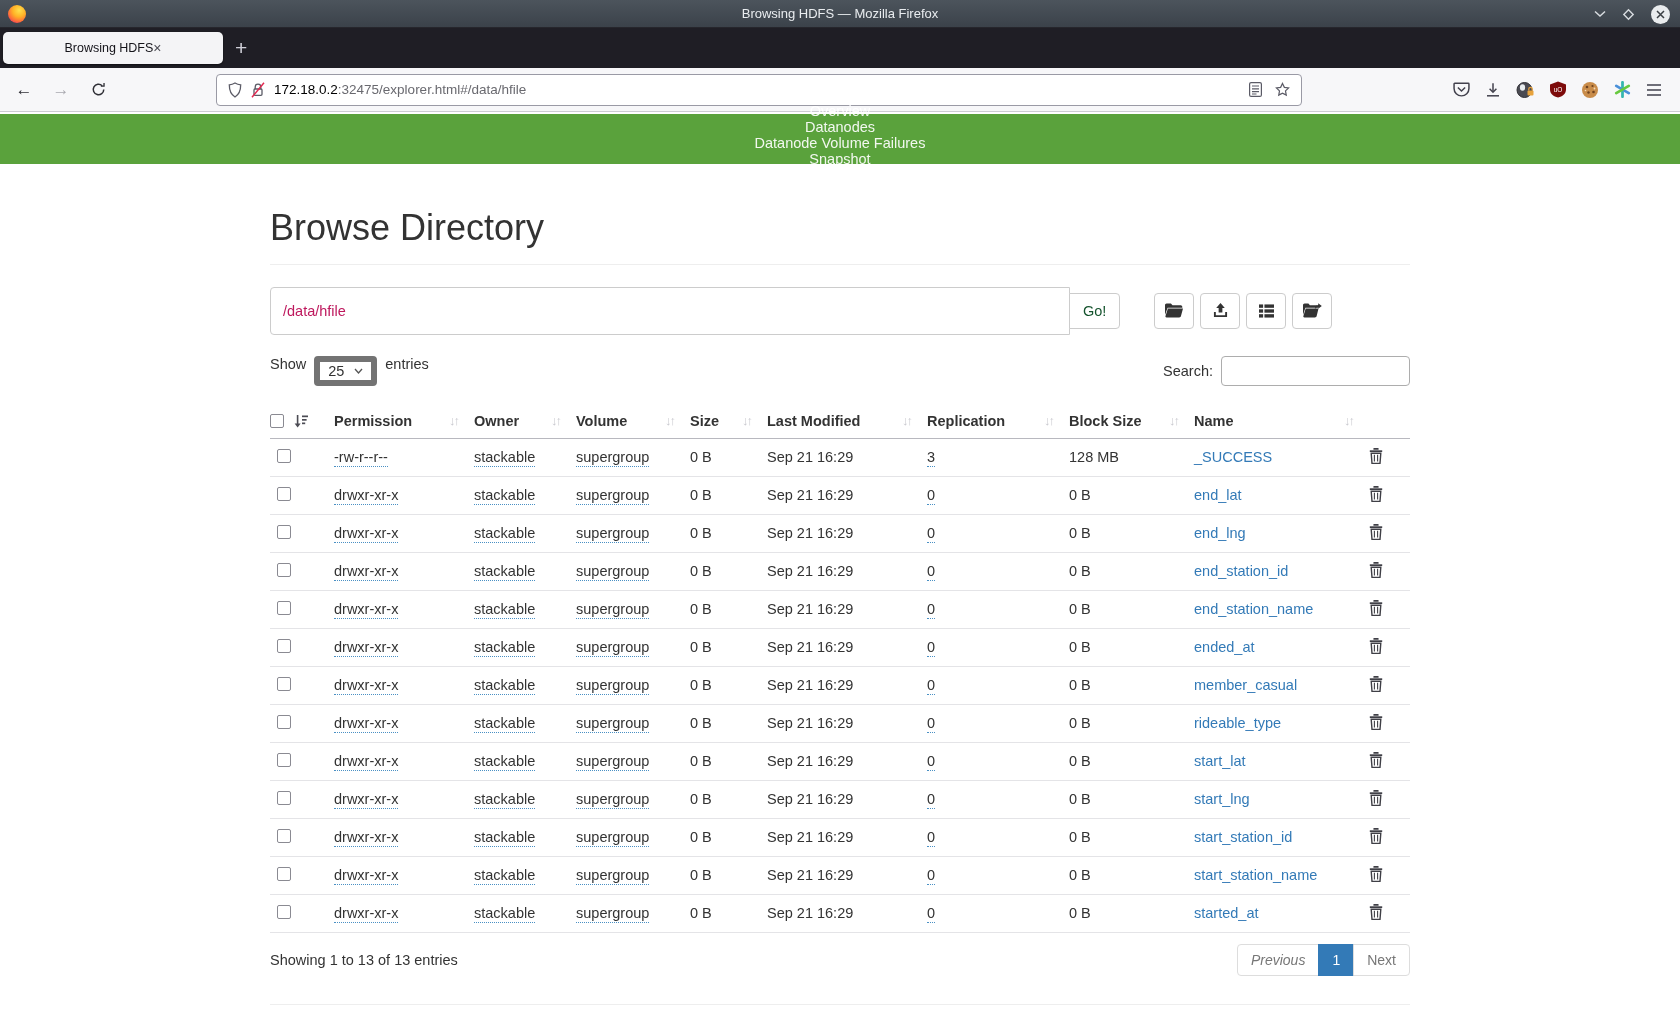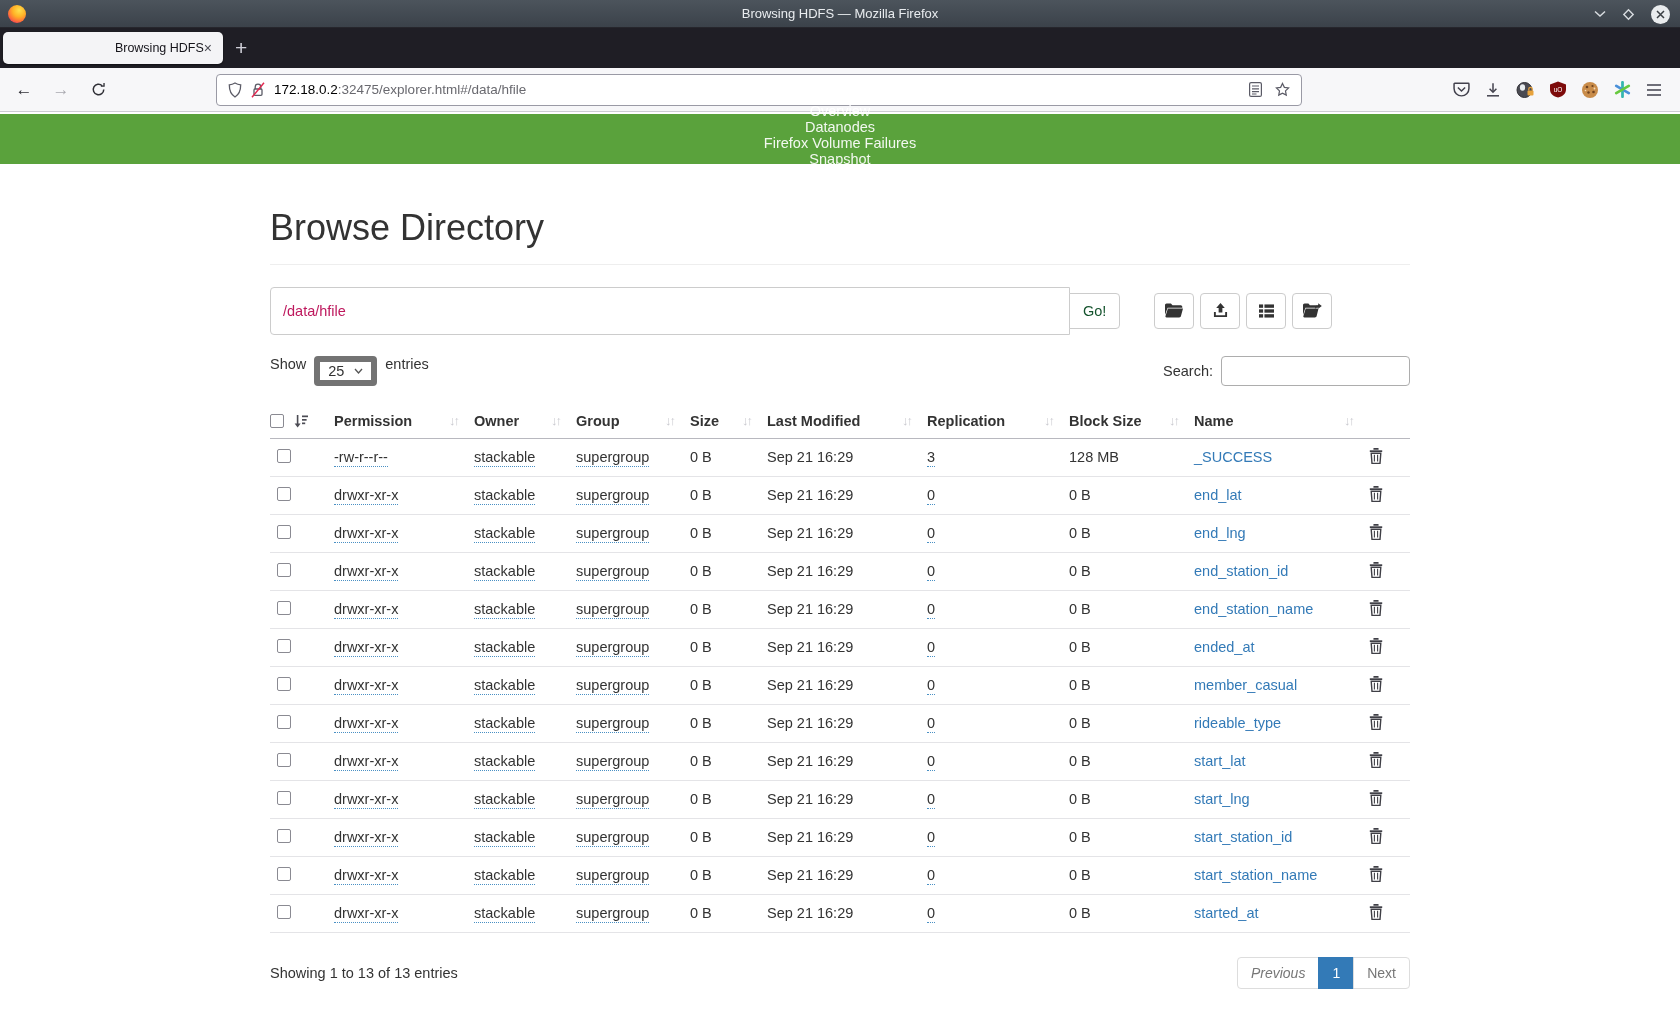--- a/index.html
+++ b/index.html
@@ -14,21 +14,21 @@
     background:radial-gradient(circle at 62% 30%, #ffe14d 0%, #ffb226 38%, #ff7139 64%, #e3236d 92%); }
   .titlebar-text { width:100%; text-align:center; color:#e9ecef; font-size:13px; }
   .win-controls { position:absolute; right:10px; top:0; height:28px; display:flex; align-items:center; gap:16px; }
   .win-btn { display:flex; align-items:center; justify-content:center; }
   .close-circle { width:19px; height:19px; border-radius:50%; background:#e9ecee;
     display:flex; align-items:center; justify-content:center; }
 
   
   .tabstrip { height:40px; background:#1f1e25; display:flex; align-items:center; padding-left:3px; }
   .tab { width:220px; height:32px; background:#f4f4f6; border-radius:5px; display:flex;
-    align-items:center; justify-content:flex-end; padding:0 11px; box-shadow:0 1px 2px rgba(0,0,0,.5); }
+    align-items:center; justify-content:center; padding:0 11px; box-shadow:0 1px 2px rgba(0,0,0,.5); }
   .tab-title { font-size:12.5px; color:#15141a; }
   .tab-close { color:#4a4a52; font-size:14px; line-height:1; cursor:default; }
   .newtab { margin-left:12px; color:#cfcfd8; font-size:21px; font-weight:300; }
 
   
   .toolbar { height:44px; background:#f7f7f9; border-bottom:1px solid #ccccd2;
     display:flex; align-items:center; padding-left:10px; }
   .nav-group { display:flex; align-items:center; gap:9px; }
   .tb-btn { width:28px; height:28px; display:flex; align-items:center; justify-content:center;
     font-size:17px; color:#2f2f36; border-radius:4px; }
@@ -75,21 +75,21 @@
   table.files { width:100%; border-collapse:collapse; margin-top:17px; font-size:14.5px; color:#333; }
   th { text-align:left; font-weight:bold; padding:10px 0 9px; border-bottom:1px solid #b8b8bf; }
   th .th-flex { display:flex; align-items:center; }
   .sort-pair { margin-left:auto; margin-right:16px; color:#c9c9cf; font-size:13px; letter-spacing:-2px; }
   td { padding:9px 0; border-bottom:1px solid #e4e4e7; vertical-align:middle; }
   .checkbox { display:inline-block; width:14px; height:14px; border:1px solid #8a8a92; border-radius:2px; background:#fff; margin-left:7px; }
   .editable { border-bottom:1px dotted #4a90c4; padding-bottom:1px; }
   a.name-link { color:#337ab7; text-decoration:none; }
   .col-trash { text-align:left; }
 
-  .table-footer { display:flex; align-items:center; margin-top:24px;text-align:right; }
+  .table-footer { display:flex; align-items:center; margin-top:11px;text-align:right; }
   .summary { font-size:14.5px; color:#333; }
   .pagination { margin-left:auto; display:flex; }
   .page-item { padding:7px 13px; font-size:14px; border:1px solid #ddd; margin-left:-1px; background:#fff; color:#777; }
   .page-item.first { border-radius:4px 0 0 4px; margin-left:0;font-style:italic; }
   .page-item.last { border-radius:0 4px 4px 0; }
   .page-item.active { background:#337ab7; border-color:#337ab7; color:#fff; }
 </style>
 </head>
 <body>
 
@@ -214,21 +214,21 @@
         </svg>
     </span>
   </div>
 </div>
 
 <div class="hadoop-nav">
   <div class="nav-inner">
     <span class="brand">Hadoop</span>
     <span class="nav-link">Overview</span>
     <span class="nav-link">Datanodes</span>
-    <span class="nav-link">Firefox Volume Failures</span>
+    <span class="nav-link">Datanode Volume Failures</span>
     <span class="nav-link">Snapshot</span>
     <span class="nav-link">Startup Progress</span>
     <span class="nav-link"><span>Utilities</span><span class="caret"></span></span>
   </div>
 </div>
 
 <div class="container">
   <h1 class="page-title">Browse Directory</h1>
   <hr class="rule">
 
@@ -317,21 +317,21 @@
             </span>
           </th>
         <th>
             <span class="th-flex">
               <span>Owner</span>
               <span class="sort-pair">↓↑</span>
             </span>
           </th>
         <th>
             <span class="th-flex">
-              <span>Group</span>
+              <span>Volume</span>
               <span class="sort-pair">↓↑</span>
             </span>
           </th>
         <th>
             <span class="th-flex">
               <span>Size</span>
               <span class="sort-pair">↓↑</span>
             </span>
           </th>
         <th>

